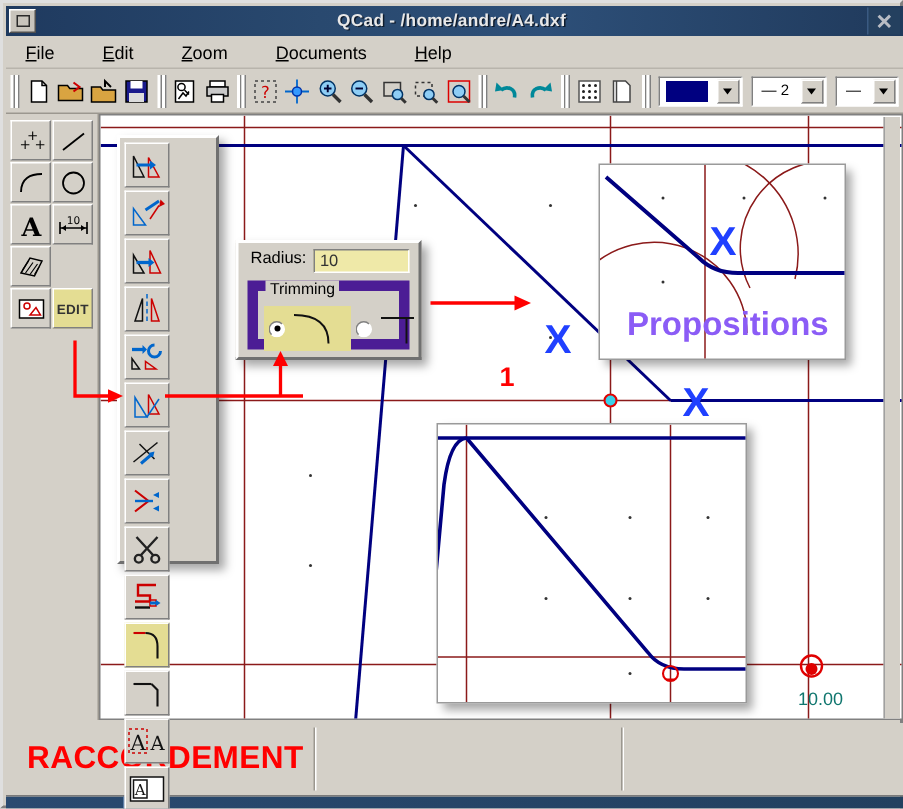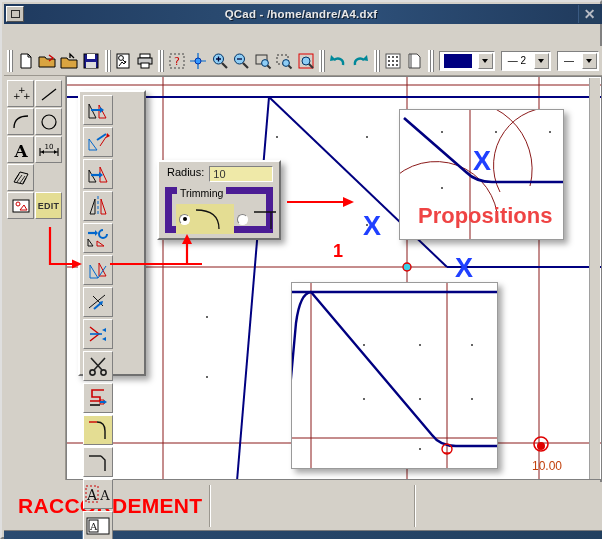--- a/index.html
+++ b/index.html
@@ -120,21 +120,21 @@
     background:#d4d0c8; border-left:1px solid #a0a0a0; z-index:5;
   }
   .canvastext { position:absolute; font-weight:bold; pointer-events:none; }
 
   
   .inset {
     position:absolute; background:#fff; border:1px solid #9a9a9a;
     box-shadow:4px 4px 6px rgba(0,0,0,.35); overflow:hidden; z-index:20;
   }
   .inset .lbl {
-    position:absolute; color:#ef4444; font-weight:bold; font-family:"Liberation Sans",sans-serif;
+    position:absolute; color:#8b5cf6; font-weight:bold; font-family:"Liberation Sans",sans-serif;
   }
 
   
   #radiusdlg {
     position:absolute; left:155px; top:158px; width:124px; height:80px;
     background:#d4d0c8; border:2px solid #fff;
     border-right-color:#707070; border-bottom-color:#707070;
     box-shadow:4px 4px 6px rgba(0,0,0,.35); z-index:40;
   }
   #radiusdlg .row1 { display:flex; align-items:flex-start; padding:4px 6px 2px 8px; }
@@ -185,20 +185,27 @@
 <div id="app">
 
   <div id="titlebar">
     <div class="sysbtn">
       <div class="glyph"></div>
     </div>
     <div class="title">QCad  -  /home/andre/A4.dxf</div>
     <div class="closebtn">✕</div>
   </div>
 
+  <div id="menubar">
+    <div class="mi"><u>F</u>ile</div>
+    <div class="mi"><u>E</u>dit</div>
+    <div class="mi"><u>Z</u>oom</div>
+    <div class="mi"><u>D</u>ocuments</div>
+    <div class="mi"><u>H</u>elp</div>
+  </div>
 
   <div id="toolbar">
     <div class="grip"></div>
 
     <div class="tbtn">
       <svg width="18" height="18" viewBox="0 0 18 18">
           <path d="M4 2h7l3 3v11H4z" fill="#fff" stroke="#000" stroke-width="1"></path>
           <path d="M11 2v3h3" fill="none" stroke="#000"></path>
         </svg>
     </div>
@@ -442,21 +449,21 @@
       </g>
 
       <g>
         <circle cx="340" cy="190" r="4" fill="#39d0e8" stroke="#e00000" stroke-width="1.4"></circle>
       </g>
     </svg>
 
     <div class="canvastext" style="left:266px; top:164px; color:#ff0000; font-size:18px;">1</div>
     <div class="canvastext" style="left:296px; top:134px; color:#2040ff; font-size:27px;">X</div>
     <div class="canvastext" style="left:388px; top:176px; color:#2040ff; font-size:27px;">X</div>
-    <div class="canvastext" style="left:465px; top:382px; color:#c2410c; font-size:12px; font-weight:normal;">10.00</div>
+    <div class="canvastext" style="left:465px; top:382px; color:#0f766e; font-size:12px; font-weight:normal;">10.00</div>
 
     <div id="scrollbar-v"></div>
   </div>
 
   <div class="inset" style="left:397px; top:107px; width:165px; height:131px;">
     <svg width="165" height="131" viewBox="0 0 165 131">
       <g stroke="#8b1a1a" stroke-width="1" fill="none">
         <line x1="70" y1="0" x2="70" y2="131"></line>
         <path d="M42 -5 A 68 68 0 0 1 130 76"></path>
         <path d="M160 -2 A 58 58 0 0 0 100 82"></path>

